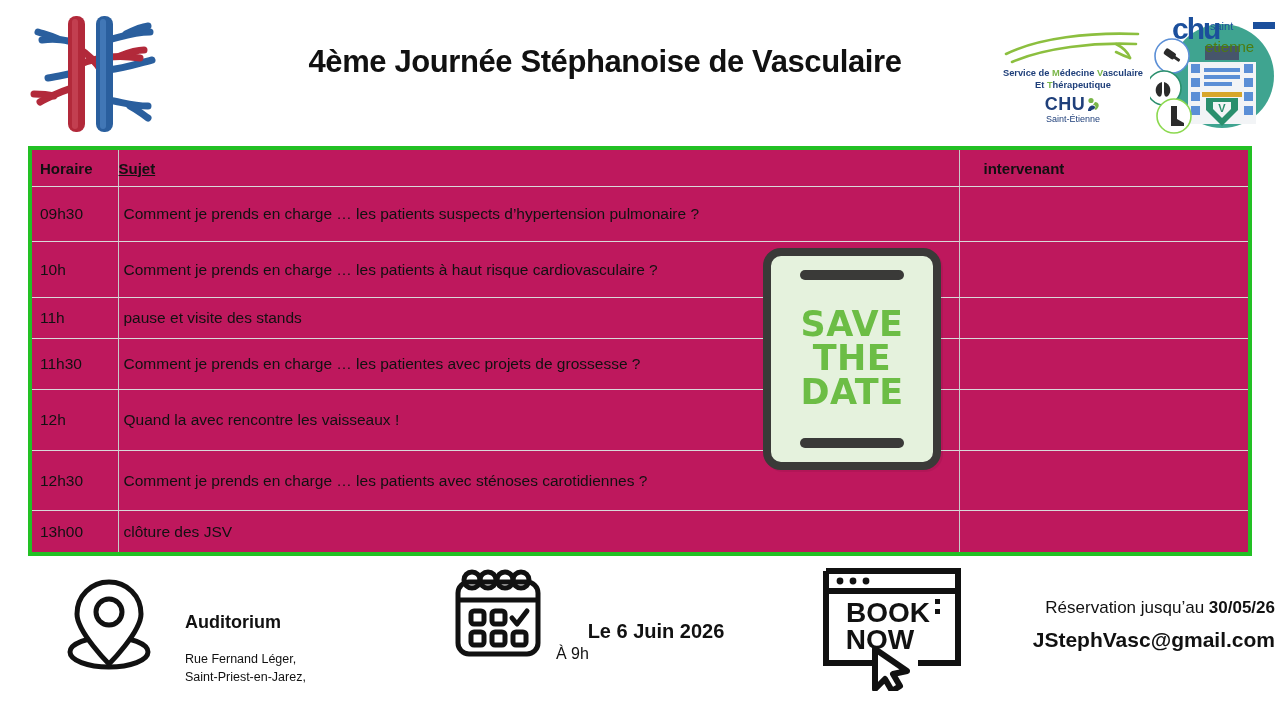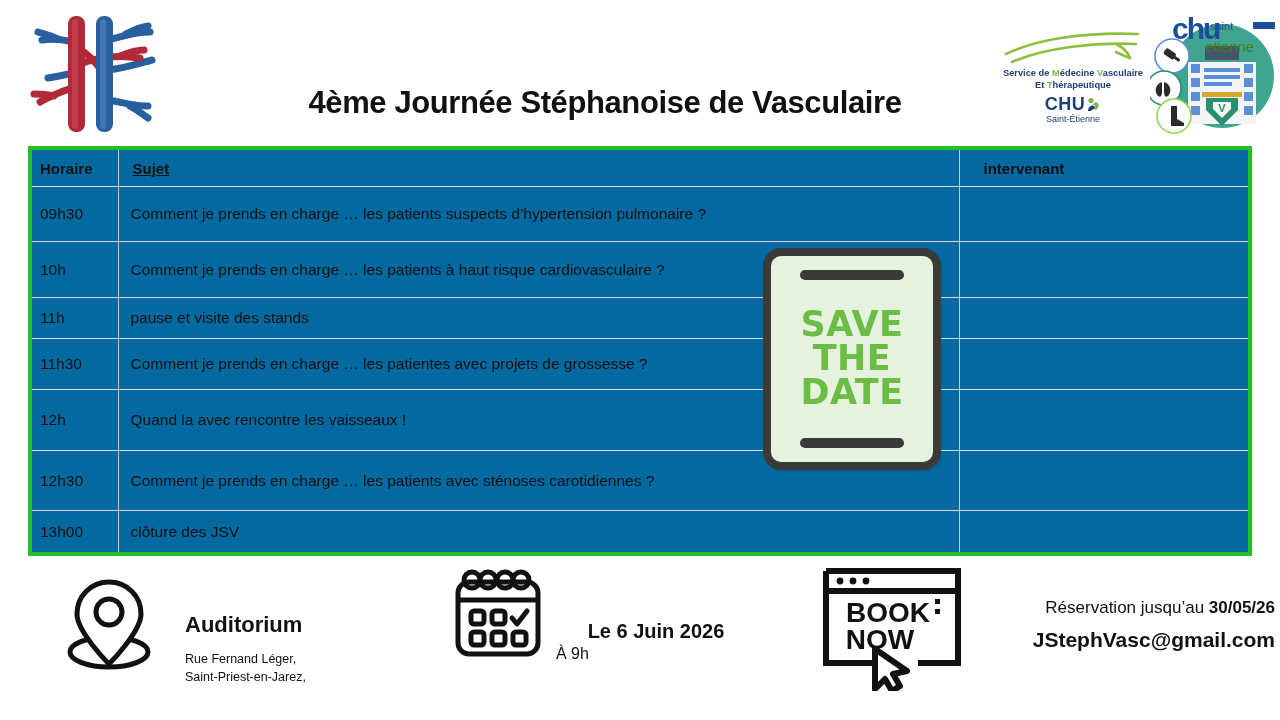--- a/index.html
+++ b/index.html
@@ -15,21 +15,20 @@
   .header { position:absolute; left:0; top:0; width:1280px; height:143px; }
 
   .vasc-logo { position:absolute; left:22px; top:10px; width:138px; height:128px; }
 
   .title {
     position:absolute; left:200px; top:44px; width:810px;
     text-align:center;
     font-size:31px; font-weight:bold; color:#111;
     letter-spacing:-0.4px;
     white-space:nowrap;
-    margin-top:41px;
   }
 
   
   .svc-logo { position:absolute; left:998px; top:30px; width:150px; height:96px; }
   .svc-line1 { position:absolute; left:0; top:38px; width:150px; text-align:center;
                font-size:9.3px; font-weight:bold; color:#1f3f7a; white-space:nowrap;}
   .svc-line2 { position:absolute; left:0; top:50px; width:150px; text-align:center;
                font-size:9.3px; font-weight:bold; color:#1f3f7a; white-space:nowrap;}
   .svc-line1 .g, .svc-line2 .g { color:#7ab648; }
   .svc-chu { position:absolute; left:0; top:64px; width:150px; text-align:center;
@@ -41,62 +40,62 @@
   .mvt-logo { position:absolute; left:1150px; top:6px; width:128px; height:132px; }
   .mvt-chu { position:absolute; left:22px; top:8px; font-size:30px; font-weight:bold;
              color:#1b4f9c; letter-spacing:-2px; line-height:1; }
   .mvt-saint { position:absolute; left:60px; top:14px; font-size:11px; color:#1b4f9c; }
   .mvt-etienne { position:absolute; left:55px; top:32px; font-size:15px; color:#4d7c0f; }
   .mvt-bar { position:absolute; left:103px; top:16px; width:22px; height:7px; background:#1b4f9c; }
 
   
   .table-wrap {
     position:absolute; left:28px; top:146px; width:1224px; height:410px;
-    border:4px solid #22c024; background:#0369a1;
+    border:4px solid #22c024; background:#be185d;
   }
   table { width:100%; height:100%; border-collapse:collapse; table-layout:fixed; }
   col.c-time { width:86px; }
   col.c-subj { width:841px; }
   col.c-int  { width:289px; }
   td, th {
     border-right:1px solid #c9c9c9;
     border-bottom:1px solid #d9d9d9;
     text-align:left; vertical-align:middle;
     padding:0 0 0 8px;
     font-size:15.5px; color:#111; font-weight:normal;
   }
   th { font-weight:bold; font-size:15px; }
   td:last-child, th:last-child { border-right:none; }
   tr:last-child td { border-bottom:none; }
   .r-head { height:31px; }
   .r1 { height:47px; } .r2 { height:47px; } .r3 { height:66px; }
   .r4 { height:35px; } .r5 { height:43px; } .r6 { height:52px; }
   .r7 { height:51px; } .r8 { height:35px; }
-  td.subj { padding-left:12px; }
-  th.subj { padding-left:14px;text-decoration:underline; }
+  td.subj { padding-left:5px; }
+  th.subj { padding-left:0;text-decoration:underline; }
   th.int  { padding-left:24px; }
 
   
   .std {
     position:absolute; left:763px; top:248px; width:178px; height:222px;
     background:#e5f2dd; border:8px solid #3a3a38; border-radius:18px;
     display:flex; flex-direction:column; align-items:center; justify-content:space-between;
     padding:14px 0 14px 0;
     box-shadow:2px 2px 0 rgba(0,0,0,0.06);
   }
   .std-bar { width:104px; height:10px; background:#3a3a38; border-radius:5px; }
   .std-text { text-align:center; line-height:0.97; }
   .std-text div { font-size:35px; font-weight:bold; color:#6cbd45;
                   letter-spacing:0.5px; font-family:"DejaVu Sans", sans-serif; }
 
   
   .footer { position:absolute; left:0; top:556px; width:1280px; height:164px; }
 
   .pin-icon { position:absolute; left:60px; top:18px; width:98px; height:100px; }
-  .aud-title { position:absolute; left:185px; top:56px; font-size:22px; font-weight:bold; color:#111; }
+  .aud-title { position:absolute; left:185px; top:56px; font-size:18px; font-weight:bold; color:#111; }
   .aud-addr  { position:absolute; left:185px; top:94px; font-size:12.5px; color:#111; line-height:1.45; }
 
   .cal-icon { position:absolute; left:452px; top:12px; width:92px; height:92px; }
   .date-main { position:absolute; left:556px; top:64px; width:200px; text-align:center;
                font-size:20px; font-weight:bold; color:#111; white-space:nowrap; }
   .date-sub  { position:absolute; left:556px; top:89px; width:200px; text-align:left;
                font-size:16px; font-weight:normal; color:#111; }
 
   .book-icon { position:absolute; left:818px; top:5px; width:148px; height:130px; }
 

